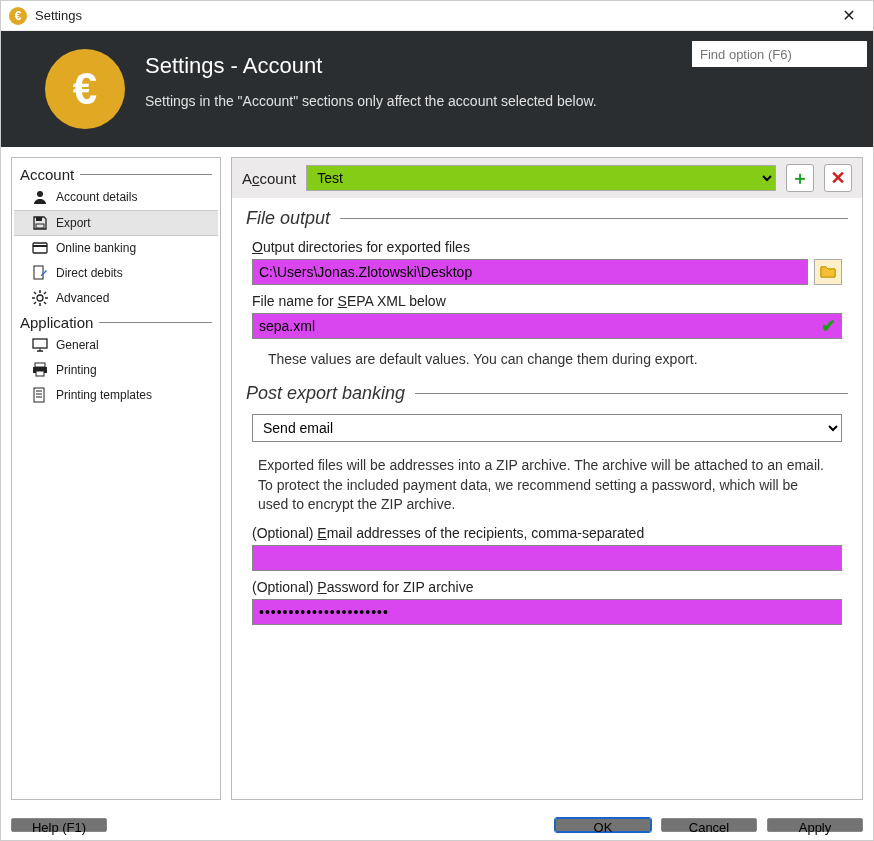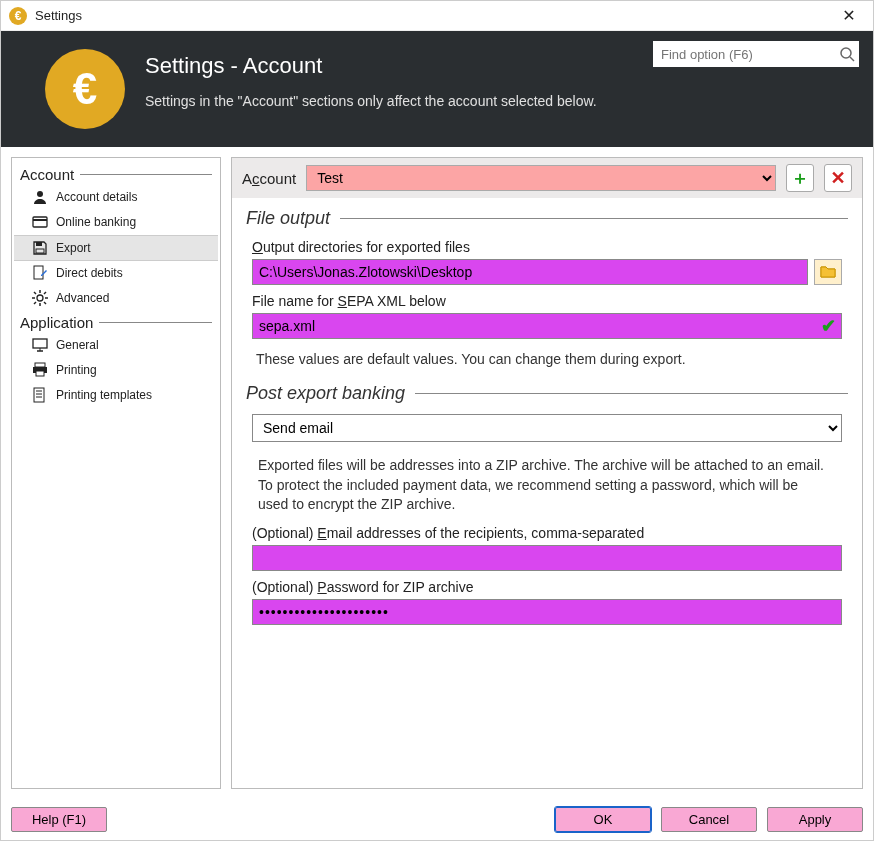--- a/index.html
+++ b/index.html
@@ -7,57 +7,57 @@
   .window { width:874px; height:841px; display:flex; flex-direction:column; border:1px solid #ccc; }
   .titlebar { height:30px; display:flex; align-items:center; padding:0 4px 0 8px; background:#fff; border-bottom:1px solid #eee;}
   .titlebar .app-icon { width:18px; height:18px; border-radius:50%; background:#e1a923; display:flex; align-items:center; justify-content:center; color:#fff; font-weight:bold; font-size:12px; margin-right:8px;}
   .titlebar .title { flex:1; font-size:13px; }
   .titlebar .close { width:40px; text-align:center; font-size:16px; cursor:pointer; line-height:30px;}
   .banner { background:#2a2e31; color:#eee; padding:18px 20px; display:flex; align-items:flex-start; gap:20px; position:relative;}
   .banner .big-icon { width:80px; height:80px; border-radius:50%; background:#e1a923; display:flex; align-items:center; justify-content:center; color:#fff; font-size:44px; font-weight:bold; flex-shrink:0; margin-left:24px;}
   .banner .texts { flex:1; padding-top:4px;}
   .banner h1 { margin:0; font-size:22px; font-weight:400; color:#fff;}
   .banner p  { margin:14px 0 0 0; font-size:14px; color:#e0e0e0;}
-  .find-box { position:absolute; top:10px; right:14px; width:206px; height:26px; background:#fff; display:flex; align-items:center; padding:0 6px;}
+  .find-box { position:absolute; top:10px; right:6px; width:175px; height:26px; background:#fff; display:flex; align-items:center; padding:0 6px;}
   .find-box input { flex:1; border:none; outline:none; font-size:13px; color:#888; background:transparent;}
   .find-box .mag { color:#666; font-size:13px;}
   .body { flex:1; display:flex; gap:10px; padding:10px; min-height:0;}
   .sidebar { width:210px; border:1px solid #bbb; background:#fff; padding:6px 2px; overflow:auto;}
   .group-header { display:flex; align-items:center; padding:2px 6px; color:#222; font-size:15px;}
   .group-header .label { margin-right:6px;}
   .group-header .line { flex:1; height:1px; background:#888;}
   .nav-item { display:flex; align-items:center; gap:8px; padding:4px 8px 4px 18px; cursor:pointer; font-size:12px; border-bottom:1px solid transparent;}
   .nav-item.active { background:#e5e5e5; border:1px solid #ccc; border-left:none; border-right:none;}
   .nav-item .icn { width:16px; text-align:center; font-size:14px; color:#333;}
   .content { flex:1; border:1px solid #bbb; background:#fff; overflow:auto;}
   .acct-bar { background:#eceaea; display:flex; align-items:center; gap:10px; padding:6px 10px;}
   .acct-bar .lbl { font-size:15px;}
   .acct-bar .lbl .ul { text-decoration:underline;}
-  .acct-bar select { flex:1; height:26px; border:1px solid #aaa; background:#fca5a5; font-size:14px; padding:0 6px;}
+  .acct-bar select { flex:1; height:26px; border:1px solid #aaa; background:#84cc16; font-size:14px; padding:0 6px;}
   .sq-btn { width:28px; height:28px; border:1px solid #aaa; border-radius:3px; background:#fff; display:flex; align-items:center; justify-content:center; font-size:18px; font-weight:bold; cursor:pointer;}
   .sq-btn.add { color:#1a9e1a;}
   .sq-btn.del { color:#d02020;}
   .section { padding:10px 14px 0 14px;}
   .sec-header { display:flex; align-items:center; margin-bottom:10px;}
   .sec-header .t { font-size:18px; color:#333; margin-right:10px; white-space:nowrap;font-style:italic;}
   .sec-header .line { flex:1; height:1px; background:#888;}
   .field-label { font-size:14px; margin:8px 0 4px 0;}
   .field-label .ul { text-decoration:underline;}
   .row { display:flex; align-items:center; gap:6px;}
   .txt-input { flex:1; height:26px; border:1px solid #888; padding:0 6px; font-size:14px; background:#d946ef;}
   .folder-btn { width:28px; height:26px; border:1px solid #aaa; background:#fff0cc; display:flex; align-items:center; justify-content:center; cursor:pointer; font-size:14px;}
   .input-with-icon { position:relative; }
   .input-with-icon .check { position:absolute; right:6px; top:50%; transform:translateY(-50%); color:#1a9e1a; font-size:18px; font-weight:bold; pointer-events:none;}
-  .note { font-size:14px; color:#333; margin:12px 0 6px 4px;}
+  .note { font-size:14px; color:#333; margin:12px 0 6px 16px;}
   .select-full { width:100%; height:28px; border:1px solid #888; background:#fff; font-size:14px; padding:0 6px;}
   .desc { font-size:14px; color:#333; margin:14px 10px 10px 6px; line-height:1.4;}
   .indent { padding-left:6px; padding-right:6px;}
   .footer { display:flex; align-items:center; gap:10px; padding:8px 10px; background:#fff;}
   .footer .spacer { flex:1;}
-  .btn { min-width:96px; height:25px; border:1px solid #888; background:#f9a8d4; font-size:13px; cursor:pointer; border-radius:2px;}
+  .btn { min-width:96px; height:14px; border:1px solid #888; background:#737373; font-size:13px; cursor:pointer; border-radius:2px;}
   .btn.primary { border:1px solid #1a63c9; outline:1px solid #1a63c9;}
   .pw-dots { letter-spacing:1px;}
   svg.icon { width:16px; height:16px; display:block;}
 </style>
 </head>
 <body>
 
 <div class="window">
 
   <div class="titlebar">
@@ -92,38 +92,38 @@
       </div>
       <div class="nav-item">
         <span class="icn">
           <svg class="icon" viewBox="0 0 16 16">
               <circle cx="8" cy="5" r="3" fill="#222"></circle>
               <path d="M2 15c0-3 3-5 6-5s6 2 6 5" fill="#222"></path>
             </svg>
         </span>
         <span>Account details</span>
       </div>
-      <div class="nav-item">
-        <span class="icn">
-          <svg class="icon" viewBox="0 0 16 16">
-              <rect x="1" y="3" width="14" height="10" rx="1" fill="none" stroke="#222" stroke-width="1.3"></rect>
-              <rect x="1" y="5" width="14" height="2" fill="#222"></rect>
-            </svg>
-        </span>
-        <span>Online banking</span>
-      </div>
       <div class="nav-item active">
         <span class="icn">
           <svg class="icon" viewBox="0 0 16 16">
               <path d="M2 2h10l2 2v10H2z" fill="none" stroke="#222" stroke-width="1.3"></path>
               <rect x="4" y="2" width="6" height="4" fill="#222"></rect>
               <rect x="4" y="9" width="8" height="4" fill="none" stroke="#222"></rect>
             </svg>
         </span>
         <span>Export</span>
+      </div>
+      <div class="nav-item">
+        <span class="icn">
+          <svg class="icon" viewBox="0 0 16 16">
+              <rect x="1" y="3" width="14" height="10" rx="1" fill="none" stroke="#222" stroke-width="1.3"></rect>
+              <rect x="1" y="5" width="14" height="2" fill="#222"></rect>
+            </svg>
+        </span>
+        <span>Online banking</span>
       </div>
       <div class="nav-item">
         <span class="icn">
           <svg class="icon" viewBox="0 0 16 16">
               <rect x="2" y="1" width="9" height="13" fill="none" stroke="#222"></rect>
               <path d="M9 10l5-5 1 1-5 5-1 0z" fill="#2a6fd6"></path>
             </svg>
         </span>
         <span>Direct debits</span>
       </div>

